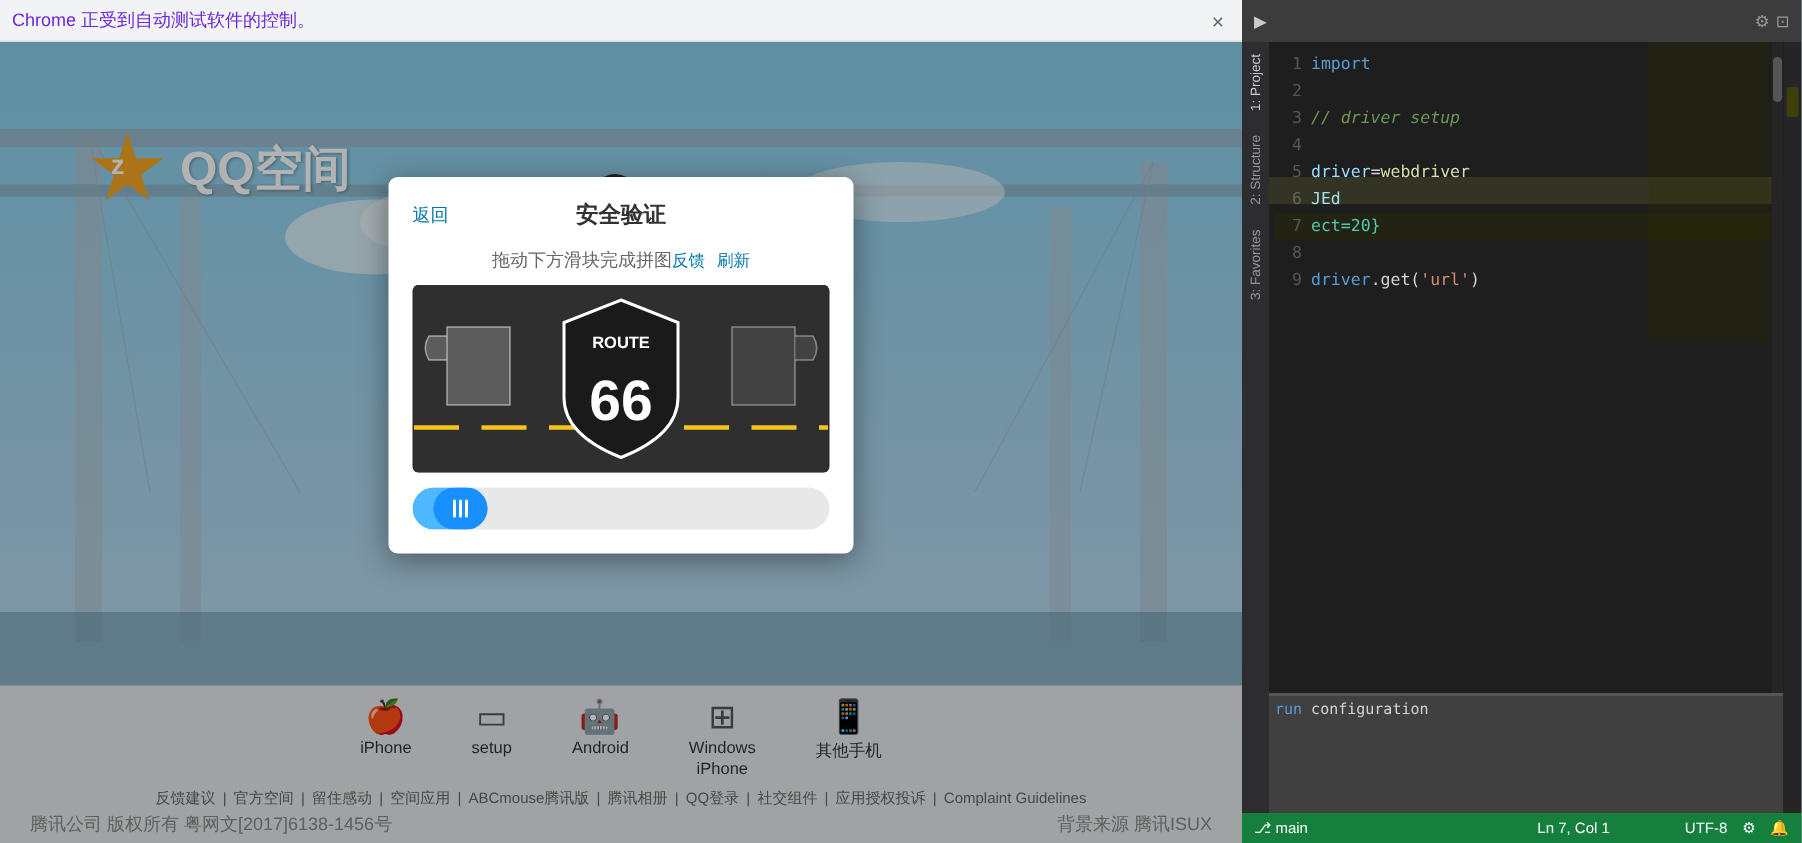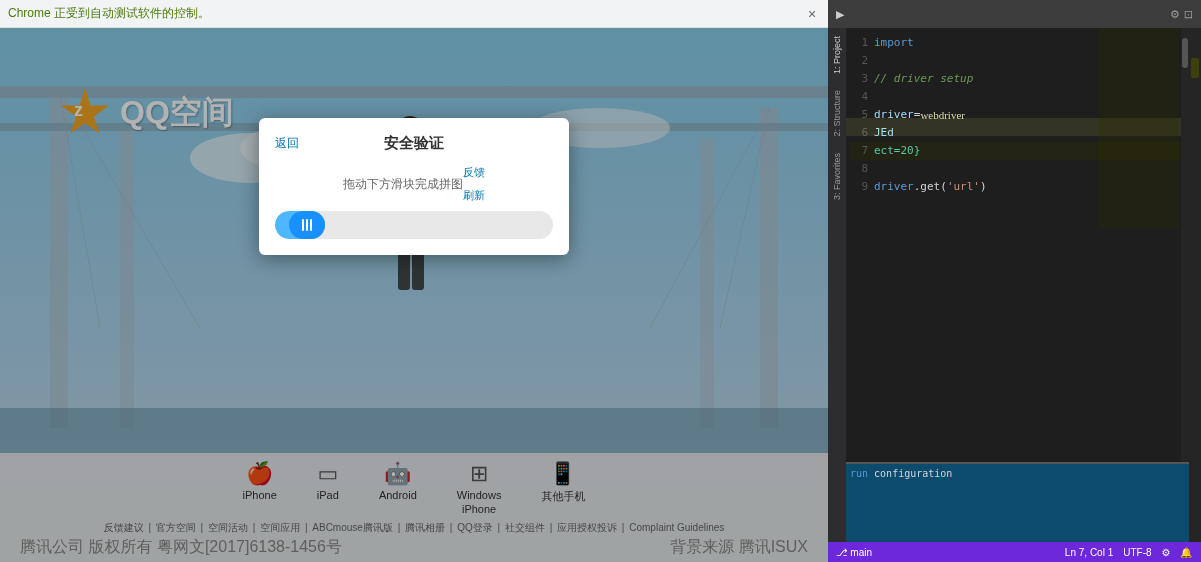--- a/index.html
+++ b/index.html
@@ -27,21 +27,21 @@
       background: #f1f3f4;
       display: flex;
       align-items: center;
       padding: 0 8px;
       position: relative;
       z-index: 100;
       border-bottom: 1px solid #ddd;
     }
     .chrome-warning {
       font-size: 12px;
-      color: #4d7c0f;
+      color: #6d28d9;
       flex: 1;
     }
     .chrome-close-btn {
       width: 16px;
       height: 16px;
       cursor: pointer;
       display: flex;
       align-items: center;
       justify-content: center;
       color: #666;
@@ -140,21 +140,21 @@
     }
     .footer-copyright {
       text-align: center;
       font-size: 10px;
       color: #888;
     }
     .footer-bottom {
       display: flex;
       justify-content: space-between;
       padding: 0 20px;
-      font-size: 16px;
+      font-size: 12px;
       color: #888;
     }
 
     
     .overlay-dim {
       position: absolute;
       top: 0;
       left: 0;
       width: 100%;
       height: 100%;
@@ -204,21 +204,20 @@
     }
     .dialog-instruction {
       font-size: 12px;
       color: #666;
     }
     .dialog-links {
       font-size: 11px;
       color: #999;
       display: flex;
       gap: 8px;
-      flex-direction: column;
     }
     .dialog-links span {
       cursor: pointer;
       color: #07a;
     }
 
     
     .puzzle-area {
       width: 100%;
       height: 125px;
@@ -370,20 +369,46 @@
       </div>
 
       <div class="dialog-instruction-row">
         <span class="dialog-instruction">拖动下方滑块完成拼图</span>
         <div class="dialog-links">
           <span>反馈</span>
           <span>刷新</span>
         </div>
       </div>
 
+      <div class="puzzle-area">
+        <svg width="100%" height="100%" viewBox="0 0 276 125">
+
+          <rect width="276" height="125" fill="#2a2a2a"></rect>
+
+          <rect width="276" height="125" fill="#333" opacity="0.5"></rect>
+
+          <line x1="0" y1="95" x2="276" y2="95" stroke="#f5c518" stroke-width="3" stroke-dasharray="30,15"></line>
+
+          <g transform="translate(98, 10)">
+
+            <path d="M40,0 L78,15 L78,65 Q78,90 40,105 Q2,90 2,65 L2,15 Z" fill="#1a1a1a" stroke="white" stroke-width="2"></path>
+
+            <text x="40" y="32" text-anchor="middle" fill="white" font-size="11" font-weight="bold" font-family="Arial">ROUTE</text>
+
+            <text x="40" y="80" text-anchor="middle" fill="white" font-size="38" font-weight="bold" font-family="Arial">66</text>
+          </g>
+
+          <rect x="22" y="28" width="42" height="52" fill="rgba(200,200,200,0.3)" stroke="rgba(255,255,255,0.5)" stroke-width="1"></rect>
+          <rect x="212" y="28" width="42" height="52" fill="rgba(80,80,80,0.6)" stroke="rgba(255,255,255,0.4)" stroke-width="1"></rect>
+
+          <path d="M22,50 L10,50 Q5,42 10,34 L22,34" fill="rgba(200,200,200,0.3)" stroke="rgba(255,255,255,0.5)" stroke-width="1"></path>
+
+          <path d="M254,50 L266,50 Q271,42 266,34 L254,34" fill="rgba(80,80,80,0.6)" stroke="rgba(255,255,255,0.4)" stroke-width="1"></path>
+        </svg>
+      </div>
 
       <div class="slider-area">
         <div class="slider-track">
           <div class="slider-fill">
             <div class="slider-handle">
               <div class="slider-handle-lines">
                 <div class="slider-handle-line"></div>
                 <div class="slider-handle-line"></div>
                 <div class="slider-handle-line"></div>
               </div>
@@ -394,40 +419,40 @@
     </div>
 
     <div class="qq-footer">
       <div class="app-icons-row">
         <div class="app-icon-item">
           <span class="app-icon-symbol">🍎</span>
           <span class="app-icon-label">iPhone</span>
         </div>
         <div class="app-icon-item">
           <span class="app-icon-symbol">▭</span>
-          <span class="app-icon-label">iPad</span>
+          <span class="app-icon-label">setup</span>
         </div>
         <div class="app-icon-item">
           <span class="app-icon-symbol">🤖</span>
           <span class="app-icon-label">Android</span>
         </div>
         <div class="app-icon-item">
           <span class="app-icon-symbol">⊞</span>
           <span class="app-icon-label">Windows</span>
           <span class="app-icon-label">iPhone</span>
         </div>
         <div class="app-icon-item">
           <span class="app-icon-symbol">📱</span>
           <span class="app-icon-label">其他手机</span>
         </div>
       </div>
       <div class="footer-links">
         <span>反馈建议</span> |
         <span>官方空间</span> |
-        <span>空间活动</span> |
+        <span>留住感动</span> |
         <span>空间应用</span> |
         <span>ABCmouse腾讯版</span> |
         <span>腾讯相册</span> |
         <span>QQ登录</span> |
         <span>社交组件</span> |
         <span>应用授权投诉</span> |
         <span>Complaint Guidelines</span>
       </div>
       <div class="footer-bottom">
         <span>腾讯公司 版权所有 粤网文[2017]6138-1456号</span>
@@ -474,21 +499,21 @@
           <span style="color:#6a9955;font-style:italic;">// driver setup</span>
         </div>
         <div style="display:flex; font-family:monospace; font-size:11px; line-height:18px;">
           <span style="color:#555; width:24px; text-align:right; padding-right:6px; flex-shrink:0;">4</span>
           <span style="color:#d4d4d4;"></span>
         </div>
         <div style="display:flex; font-family:monospace; font-size:11px; line-height:18px;">
           <span style="color:#555; width:24px; text-align:right; padding-right:6px; flex-shrink:0;">5</span>
           <span style="color:#9cdcfe;">driver</span>
             <span style="color:#d4d4d4;"> = </span>
-            <span style="color:#dcdcaa;font-family:Liberation Serif, serif;">webdriver</span>
+            <span style="color:#dcdcaa;">webdriver</span>
         </div>
         <div style="display:flex; font-family:monospace; font-size:11px; line-height:18px;">
           <span style="color:#555; width:24px; text-align:right; padding-right:6px; flex-shrink:0;">6</span>
           <span style="color:#d4d4d4;">  </span>
             <span style="color:#9cdcfe;">JEd</span>
         </div>
         <div style="display:flex; font-family:monospace; font-size:11px; line-height:18px; background:rgba(50,50,0,0.3);">
           <span style="color:#555; width:24px; text-align:right; padding-right:6px; flex-shrink:0;">7</span>
           <span style="color:#4ec9b0;">ect=20}</span>
         </div>
@@ -504,35 +529,35 @@
             <span style="color:#d4d4d4;">)</span>
         </div>
 
         <div style="position:absolute; right:0; top:0; width:8px; height:100%; background:#252525;">
           <div style="width:6px; height:30px; background:#555; border-radius:3px; margin:10px 1px;"></div>
         </div>
 
         <div style="position:absolute; right:10px; top:0; width:80px; height:200px; background:#2d2d00; opacity:0.3; pointer-events:none;"></div>
       </div>
 
-      <div style="height:80px; background:#0c4a6e; border-top:2px solid #555; padding:4px;">
+      <div style="height:80px; background:#404040; border-top:2px solid #555; padding:4px;">
         <div style="font-size:10px; color:#ccc; font-family:monospace;">
           <span style="color:#569cd6;">run</span><span style="color:#d4d4d4;"> configuration</span>
         </div>
       </div>
     </div>
 
     <div style="width:12px; background:#252526; display:flex; flex-direction:column;">
       <div style="width:8px; height:20px; background:#4a4a00; margin:30px 2px; border-radius:2px; opacity:0.7;"></div>
     </div>
 
   </div>
 
-  <div style="height:20px; background:#6d28d9; display:flex; align-items:center; padding:0 8px; gap:10px;">
+  <div style="height:20px; background:#15803d; display:flex; align-items:center; padding:0 8px; gap:10px;">
     <span style="font-size:10px; color:white;">⎇ main</span>
     <span style="font-size:10px; color:white; flex:1;"></span>
     <span style="font-size:10px; color:white;">Ln 7, Col 1</span>
-    <span style="font-size:10px; color:white;">UTF-8</span>
+    <span style="font-size:10px; color:white;margin-left:40px;">UTF-8</span>
     <span style="font-size:10px; color:white;">⚙</span>
     <span style="font-size:10px; color:white;">🔔</span>
   </div>
 
 </div>
 
 </body></html>

